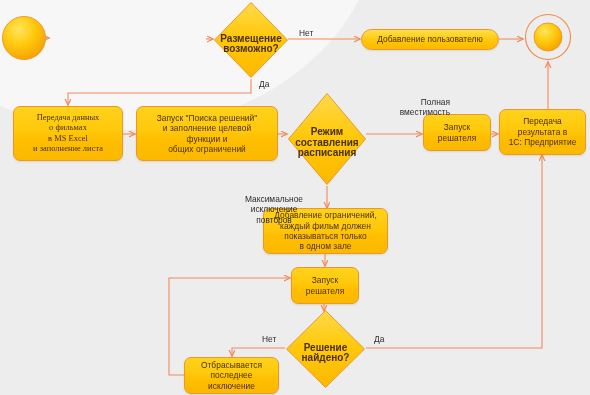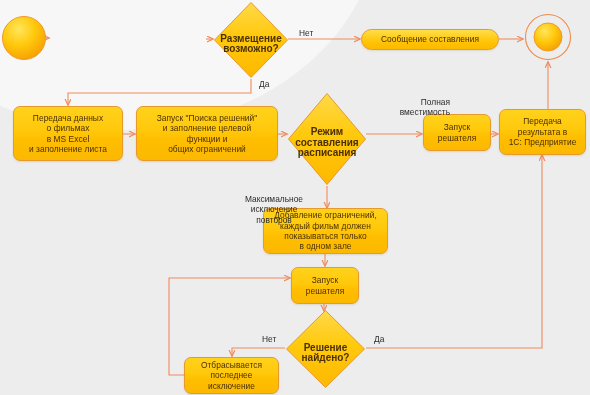--- a/index.html
+++ b/index.html
@@ -186,25 +186,25 @@
   <div class="diamond-wrap" style="left:285px; top:309px; width:81px; height:80px;">
     <svg width="81" height="80">
       <polygon points="40.5,1.5 79.5,40 40.5,78.5 1.5,40" fill="url(#diaGrad)" stroke="#e8992c" stroke-width="1"></polygon>
     </svg>
     <div class="diamond-label">Решение
 найдено?</div>
   </div>
 
 
   <div class="node pill-node" style="left:361px; top:29px; width:138px; height:21px;">
-    <span class="nowrap">Сообщение составления</span>
+    <span class="nowrap">Добавление пользователю</span>
   </div>
 
   <div class="node rect-node" style="left:13px; top:106px; width:110px; height:55px;">
-    <span style="white-space:pre-line;">Передача данных
+    <span style="white-space:pre-line;font-family:Liberation Serif, serif;">Передача данных
 о фильмах
 в MS Excel
 и заполнение листа</span>
   </div>
 
   <div class="node rect-node" style="left:136px; top:106px; width:142px; height:55px;">
     <span style="white-space:pre-line;">Запуск "Поиска решений"
 и заполнение целевой
 функции и
 общих ограничений</span>

